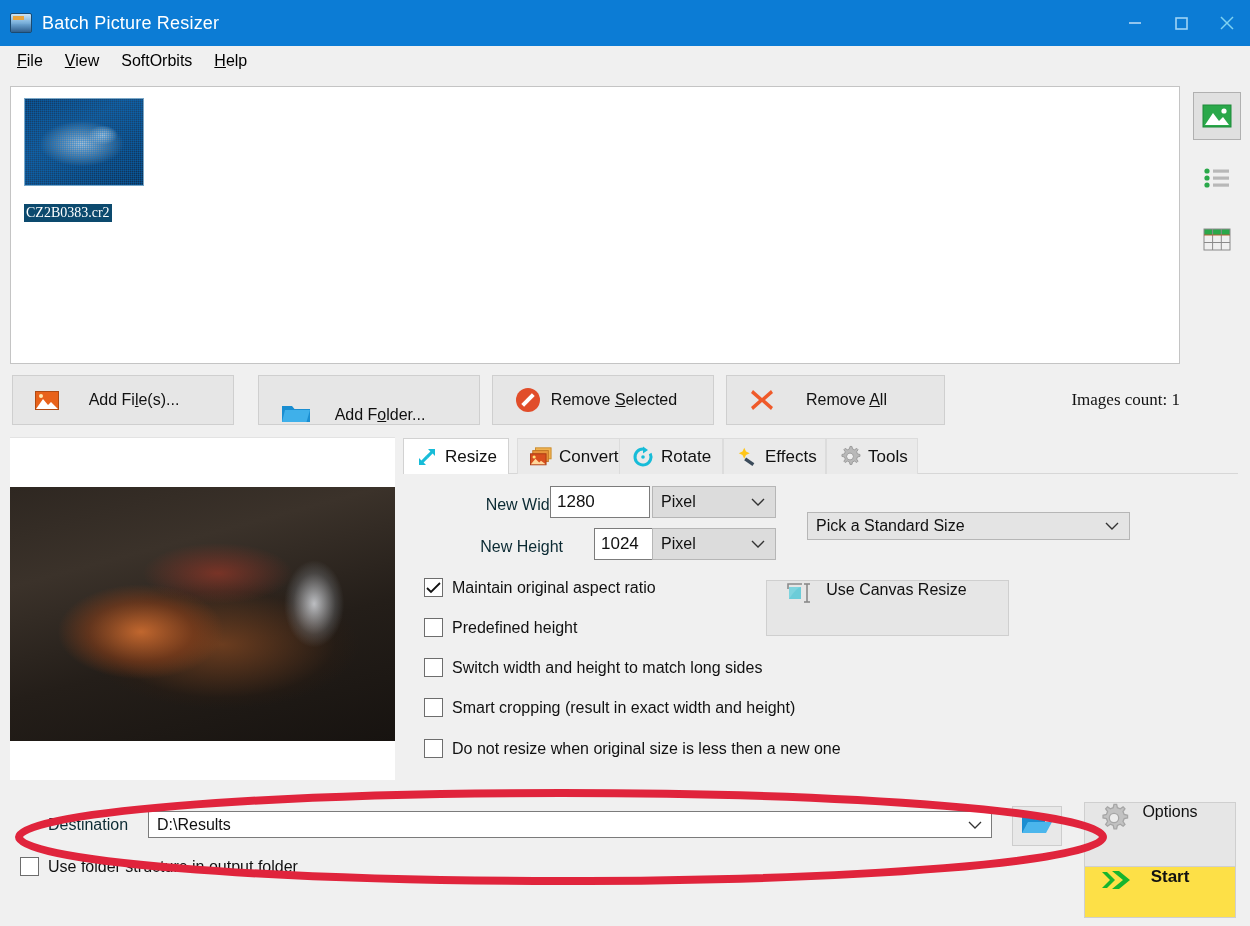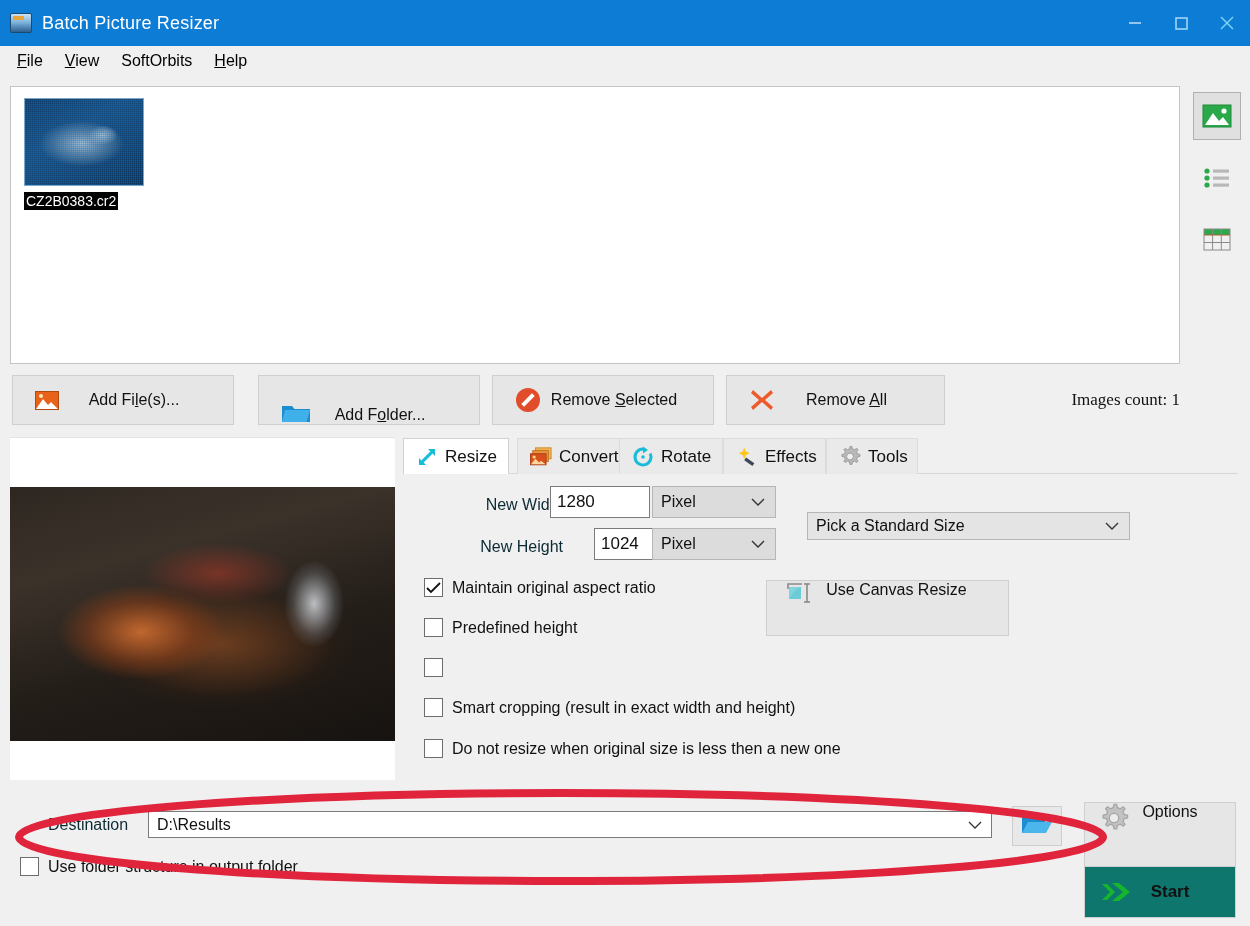--- a/index.html
+++ b/index.html
@@ -64,22 +64,22 @@
       radial-gradient(ellipse 18% 16% at 66% 42%, rgba(235,245,252,.9) 0%, rgba(120,160,195,0) 70%),
       linear-gradient(150deg, #12375f 0%, #1b4a78 38%, #16406a 62%, #0e2e50 100%);
     position: relative;
   }
   .thumb-img::after {
     content: ""; position: absolute; inset: 0;
     background: repeating-linear-gradient(0deg, rgba(0,120,215,.30) 0 1px, rgba(0,120,215,0) 1px 2px),
                 repeating-linear-gradient(90deg, rgba(0,120,215,.30) 0 1px, rgba(0,120,215,0) 1px 2px);
   }
   .thumb-label {
-    display: inline-block; margin-top: 6px; font-size: 14px; color: #ffffff;
-    background: #000000; padding: 1px 2px; white-space: nowrap;
+    display: inline-block; margin-top: 18px; font-size: 14px; color: #ffffff;
+    background: #0c4a6e; padding: 1px 2px; white-space: nowrap; font-family: Liberation Serif, serif;
   }
 
   
   .viewmodes { position: absolute; left: 1193px; top: 92px; width: 48px; }
   .vm-btn {
     width: 48px; height: 48px; display: flex; align-items: center; justify-content: center;
     background: #e8e8e8;
   }
   .vm-btn.active { border: 1px solid #b0b0b0; background: #e0e0e0; }
   .vm-btn.plain { background: transparent; }
@@ -173,21 +173,21 @@
     background: #e8e8e8; border: 1px solid #cdcdcd; display: flex; align-items: center; justify-content: center;
   }
   .check-folderstruct { position: absolute; left: 20px; top: 857px; }
   .btn-options {
     position: absolute; left: 1084px; top: 802px; width: 152px; height: 68px;
     background: #e6e6e6; border: 1px solid #cfcfcf; display: flex; 
     font-size: 16px; color: #111;
   }
   .btn-start {
     position: absolute; left: 1084px; top: 866px; width: 152px; height: 52px;
-    background: #0f766e; border: 1px solid #cfcfcf; display: flex; align-items: center;
+    background: #fde047; border: 1px solid #cfcfcf; display: flex; align-items: flex-start;
     font-size: 17px; color: #111; font-weight: bold;
   }
   .btn-options .ico, .btn-start .ico { position: absolute; left: 14px; display: flex; }
   .btn-options .lbl, .btn-start .lbl { width: 100%; text-align: center; padding-left: 20px; }
 
   
   .annotation { position: absolute; left: 0; top: 0; width: 1250px; height: 926px; pointer-events: none; }
 </style>
 </head>
 <body>
@@ -396,20 +396,21 @@
         </svg>
     </span>
     <span>Maintain original aspect ratio</span>
   </div>
   <div class="checkrow" style="left:21px; top:144px;">
     <span class="cbox"></span>
     <span>Predefined height</span>
   </div>
   <div class="checkrow" style="left:21px; top:184px;">
     <span class="cbox"></span>
+    <span>Switch width and height to match long sides</span>
   </div>
   <div class="checkrow" style="left:21px; top:224px;">
     <span class="cbox"></span>
     <span>Smart cropping (result in exact width and height)</span>
   </div>
   <div class="checkrow" style="left:21px; top:265px;">
     <span class="cbox"></span>
     <span>Do not resize when original size is less then a new one</span>
   </div>
 </div>

